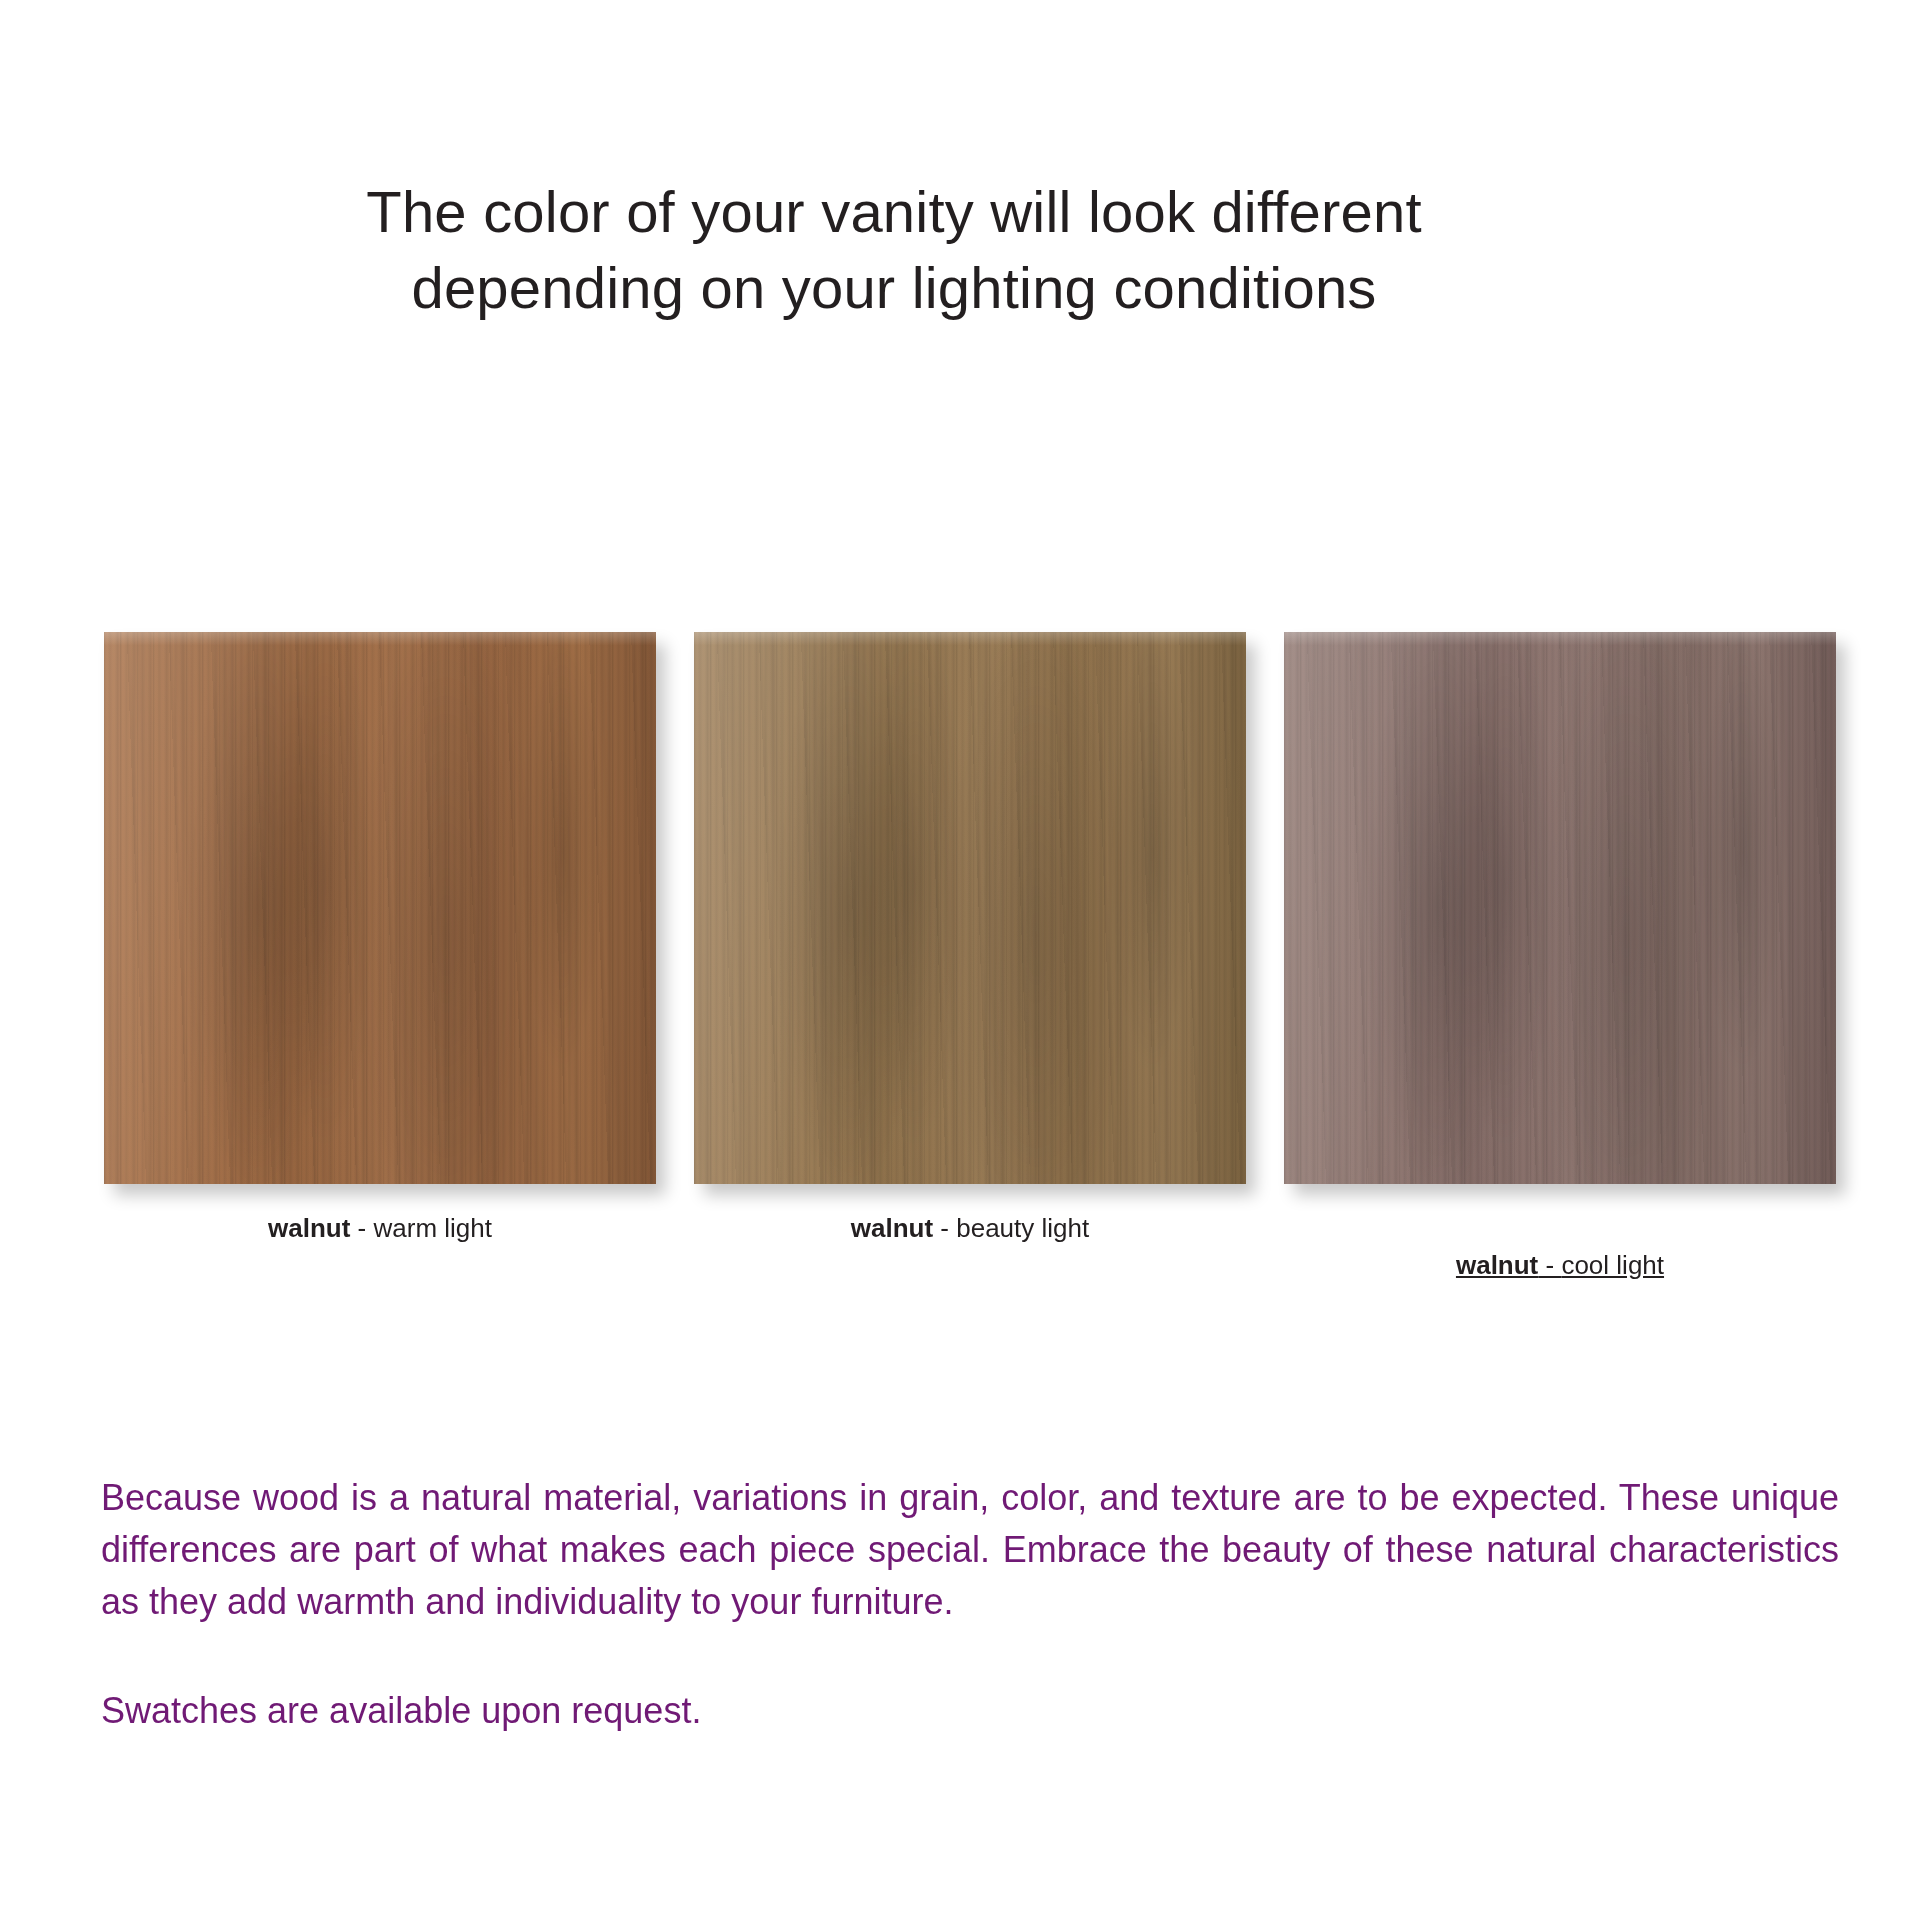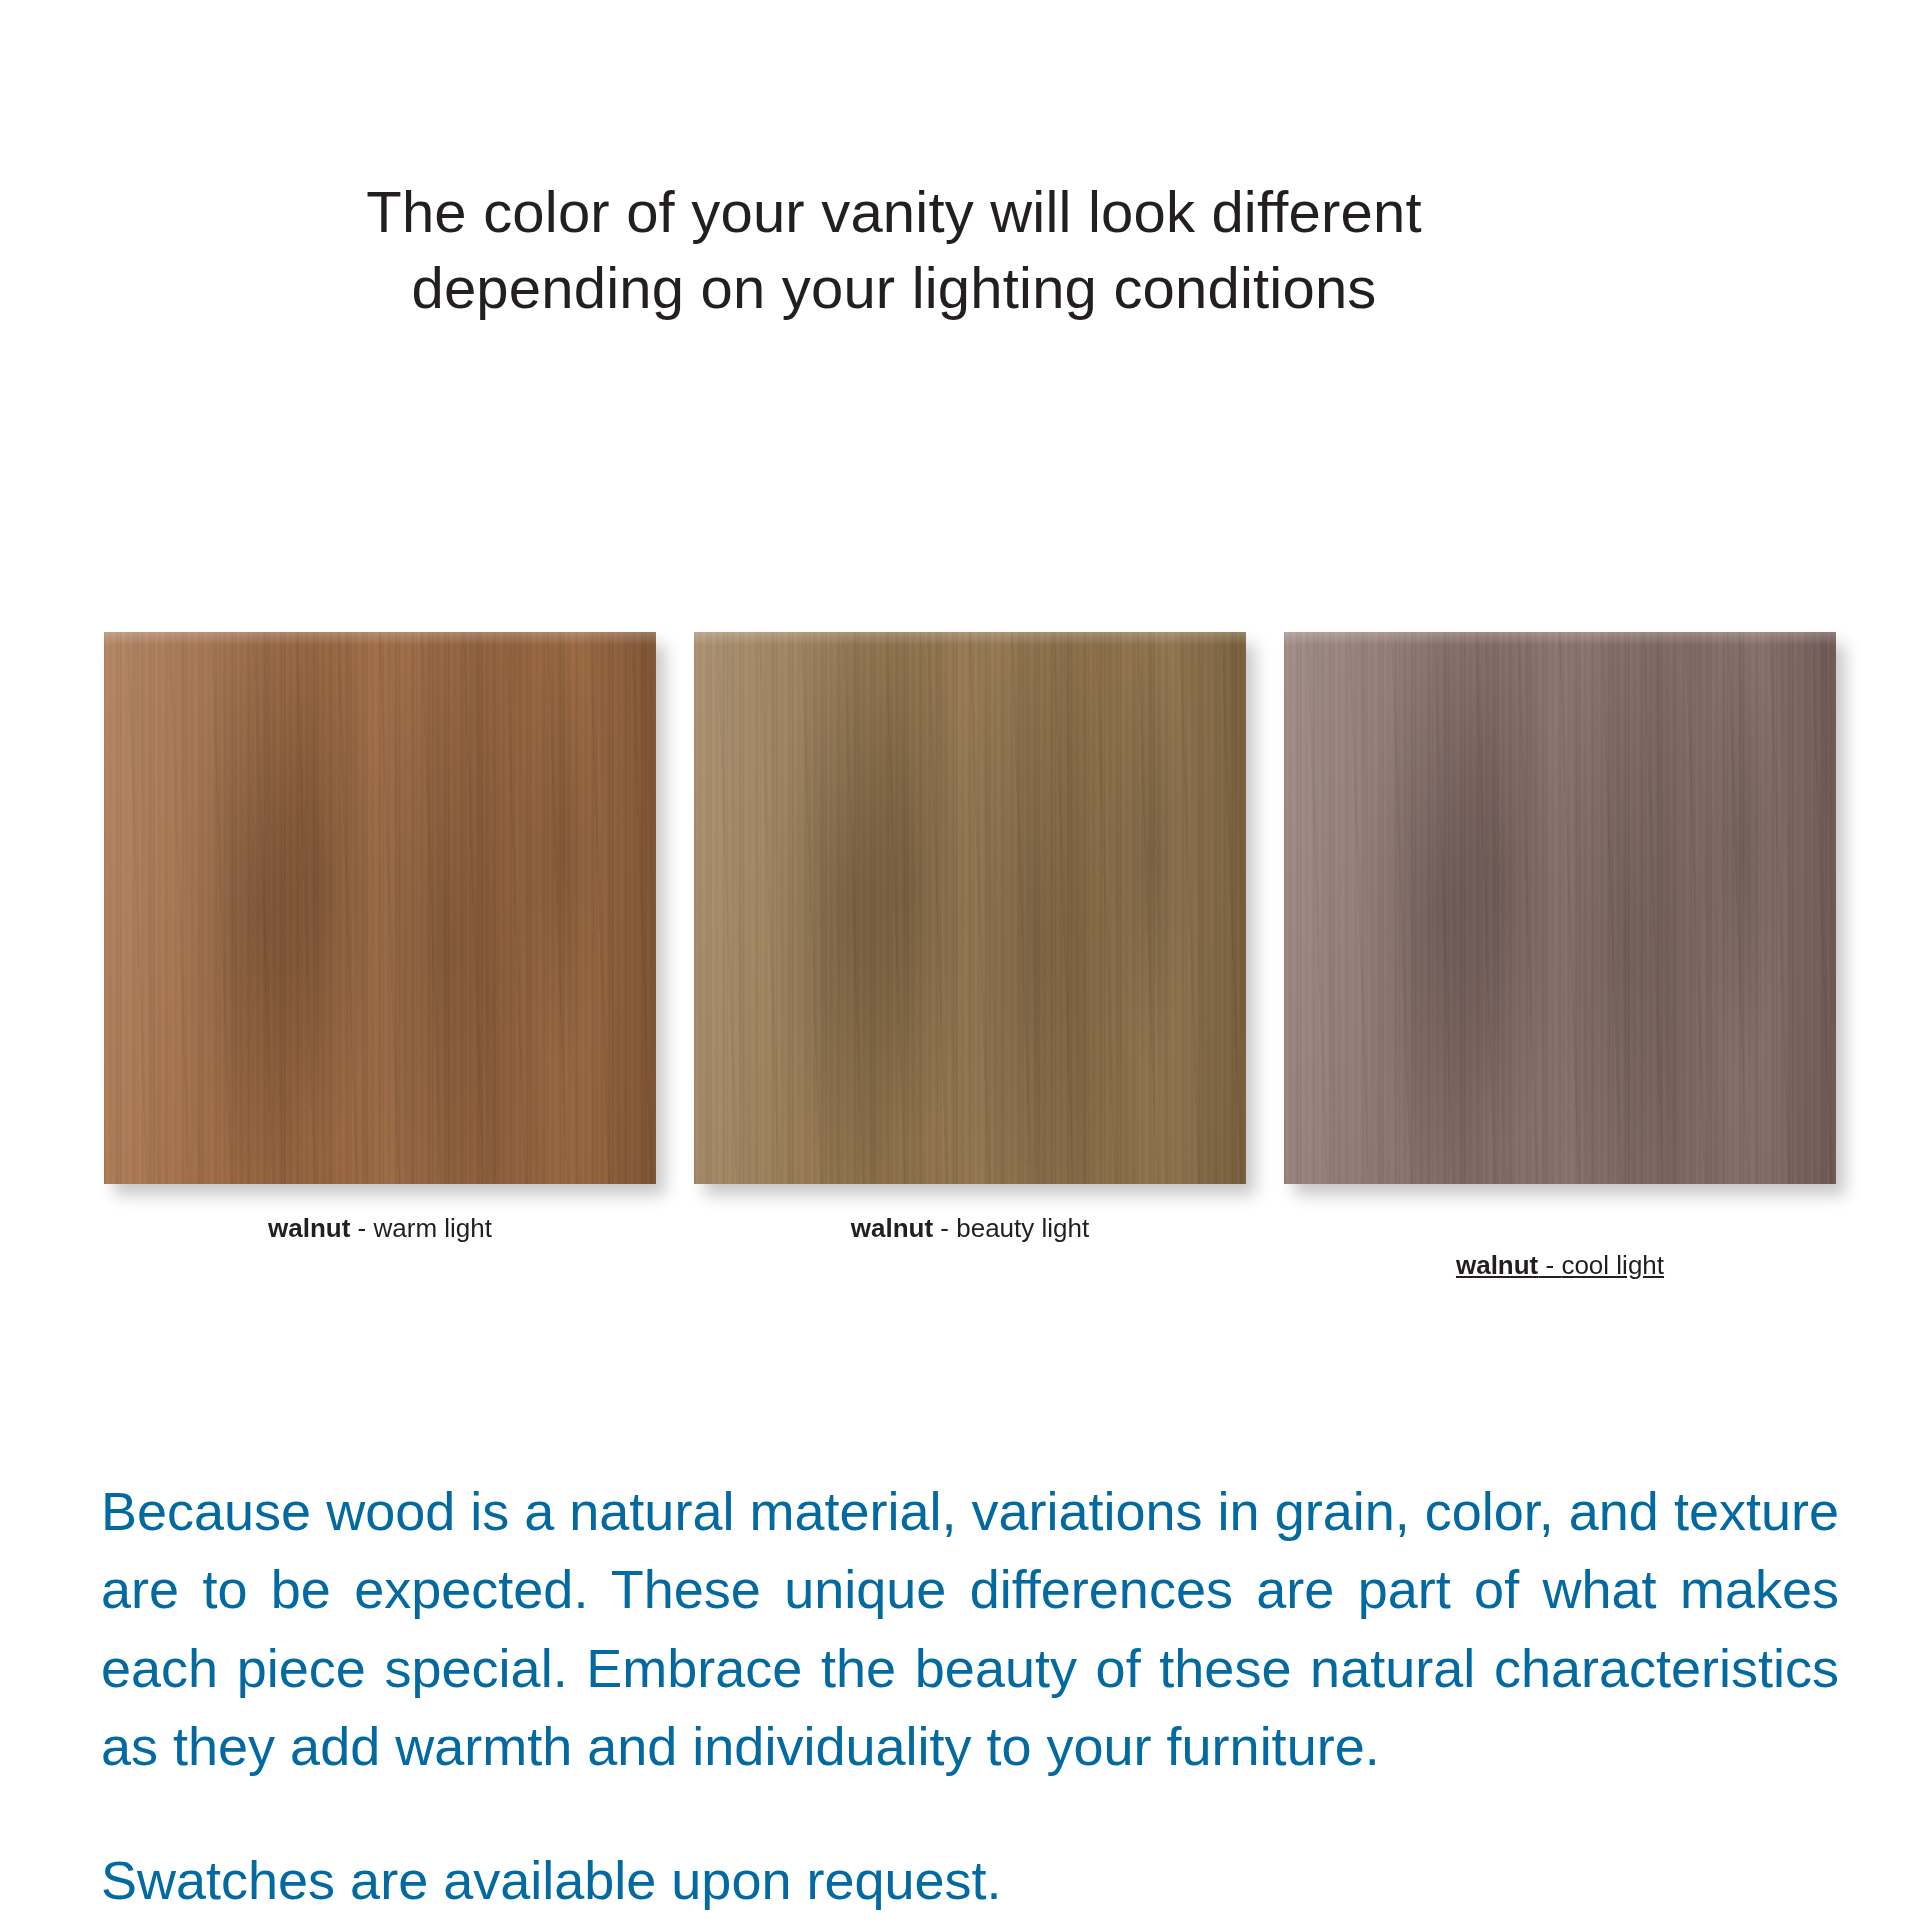--- a/index.html
+++ b/index.html
@@ -117,23 +117,23 @@
   }
   .cell-2 .swatch-caption { margin-top: 29px; }
   .cell-3 .swatch-caption { margin-top: 66px; text-decoration: underline; }
 
   
   .body-copy {
     position: absolute;
     top: 1472px;
     left: 101px;
     width: 1738px;
-    font-size: 54px;
+    font-size: 36px;
     line-height: 1.45;
-    color: #0369a1;
+    color: #701a75;
   }
   .body-copy p {
     margin: 0;
     text-align: justify;
   }
   .body-copy p.last {
     margin-top: 56px;
     text-align: left;
   }
 </style>

